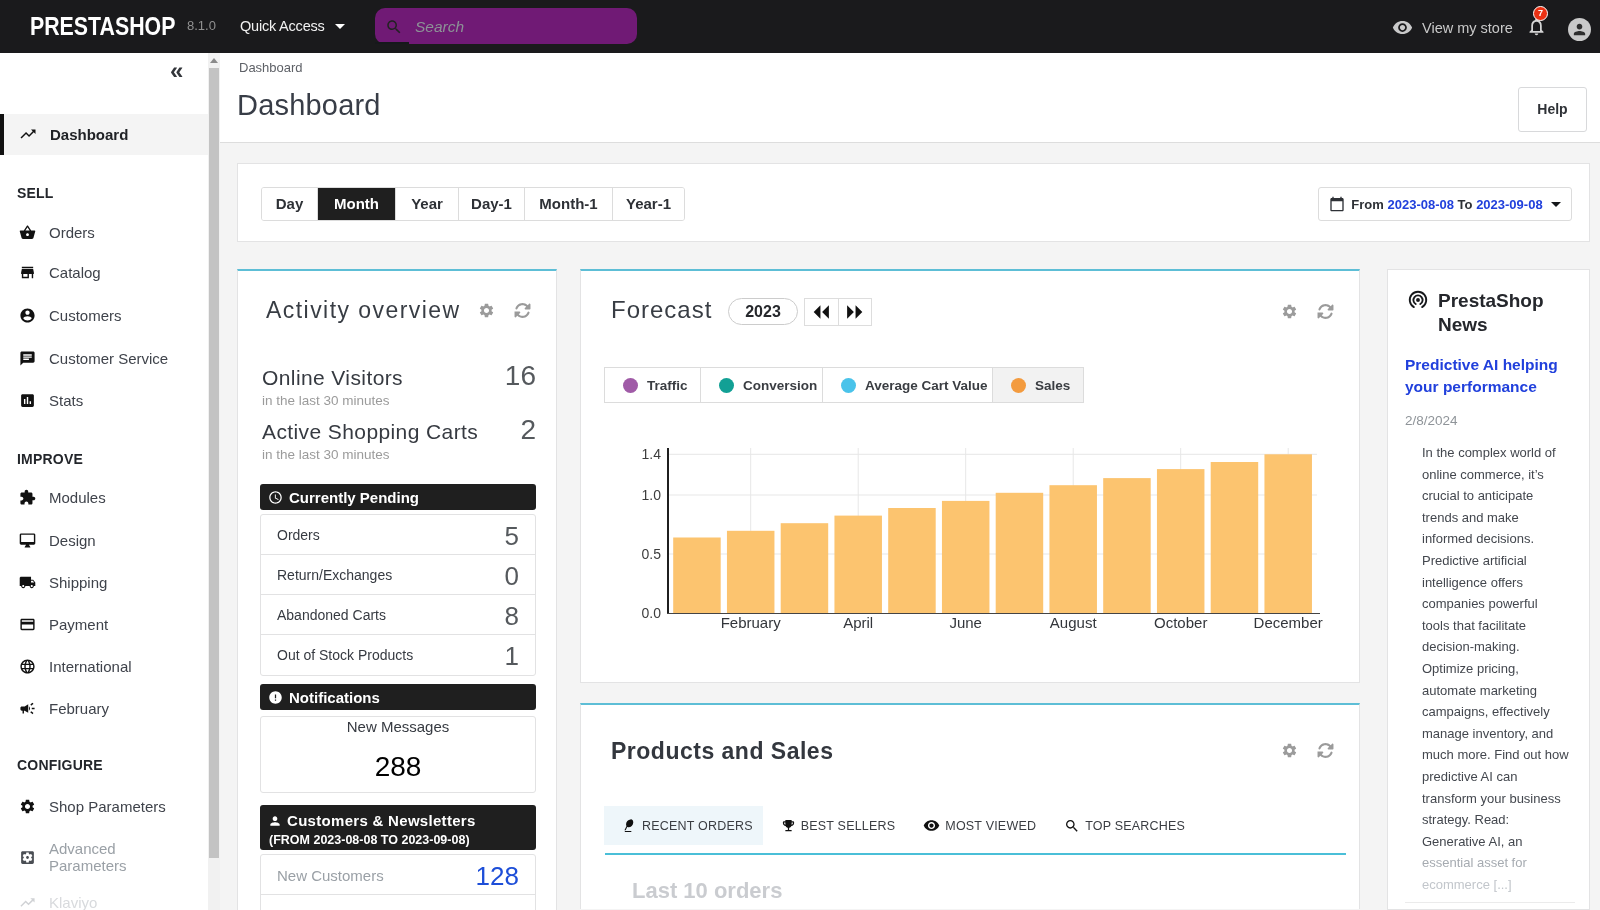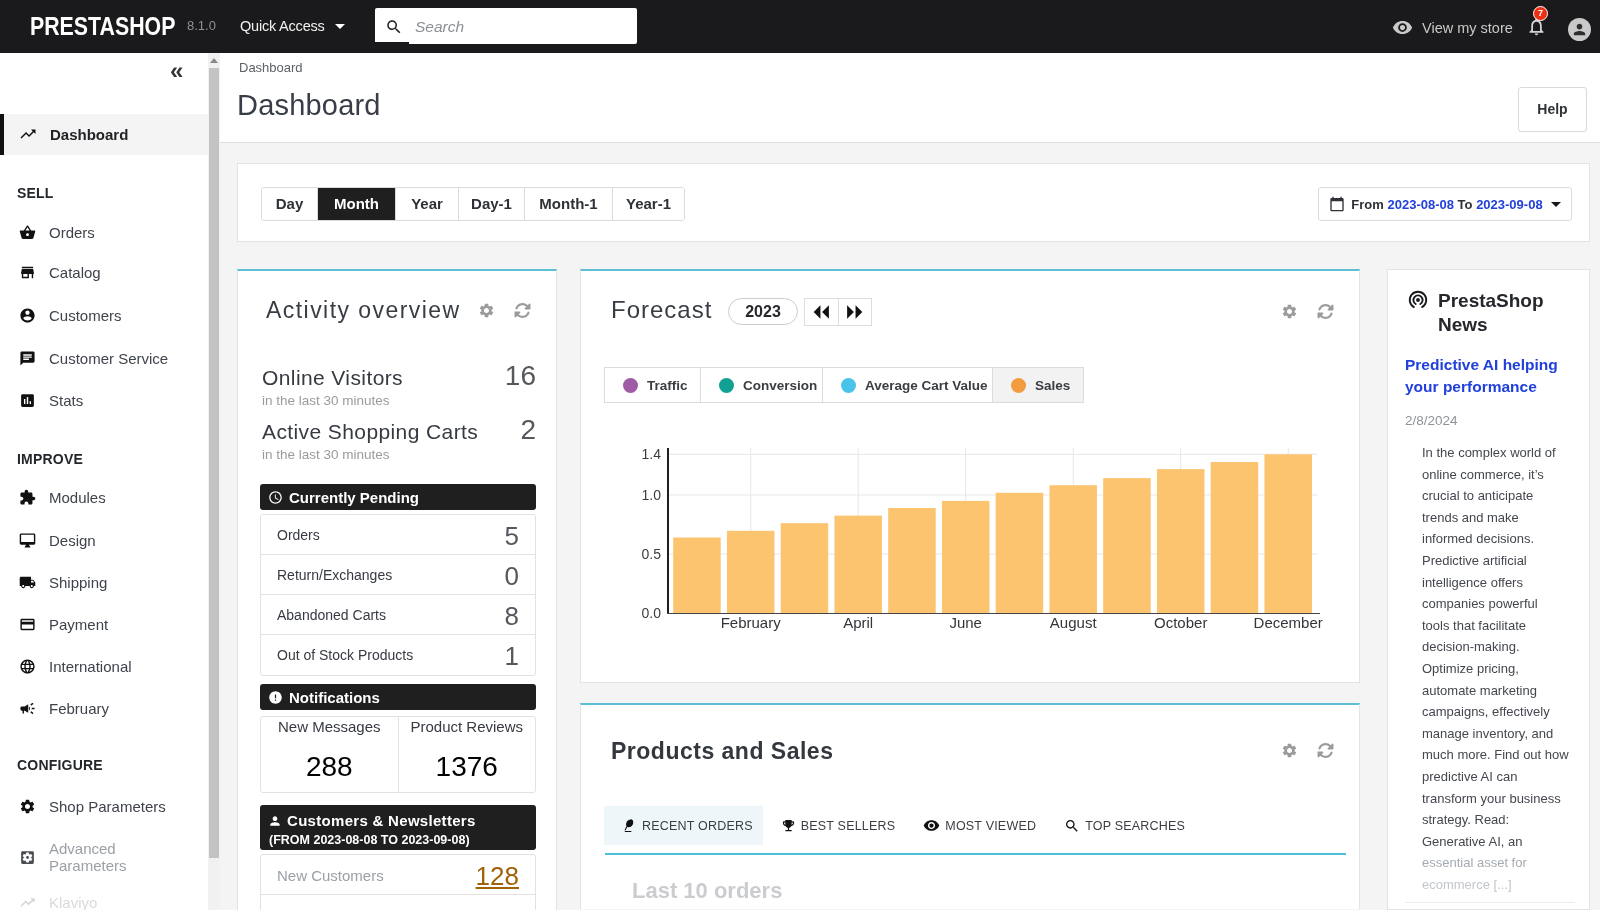--- a/index.html
+++ b/index.html
@@ -7,21 +7,21 @@
 body{font-family:"Liberation Sans",sans-serif;background:#f4f4f4;position:relative;color:#363a41;}
 .abs{position:absolute;}
 svg{display:block;}
 
 
 #topbar{position:absolute;left:0;top:0;width:1600px;height:53px;background:#1a1a1c;}
 #logo{position:absolute;left:30px;top:12px;font-size:25px;font-weight:bold;color:#fff;transform:scaleX(0.853);transform-origin:left center;}
 #ver{position:absolute;left:187px;top:18px;font-size:13px;color:#909090;}
 #qa{position:absolute;left:240px;top:18px;font-size:14.5px;font-weight:normal;color:#f1f1f1;letter-spacing:-0.2px;}
 #qa .car{display:inline-block;margin-left:7px;width:0;height:0;border-left:5px solid transparent;border-right:5px solid transparent;border-top:5px solid #fff;vertical-align:2px;}
-#search{position:absolute;left:375px;top:8px;width:262px;height:36px;background:#ffffff;border-radius:2px;}
+#search{position:absolute;left:375px;top:8px;width:262px;height:36px;background:#701a75;border-radius:10px;}
 #search .mag{position:absolute;left:10px;top:10px;}
 #search .ph{position:absolute;left:40px;top:10px;font-size:15.5px;font-style:italic;color:#8c9196;}
 #search .ul{position:absolute;left:0;bottom:0;width:34px;height:2.5px;background:#16181b;}
 #vms{position:absolute;left:1392px;top:17px;color:#c9c9c9;font-size:14.5px;display:flex;align-items:center;}
 #vms svg{margin-right:9px;}
 #bell{position:absolute;left:1526px;top:16px;}
 #badge{position:absolute;left:1533px;top:6px;width:15px;height:15px;background:#eb3113;border:1.5px solid #fff;border-radius:50%;color:#fff;font-size:9px;font-weight:bold;text-align:center;line-height:12px;}
 #avatar{position:absolute;left:1568px;top:18px;width:23px;height:23px;border-radius:50%;background:#c9c9c9;overflow:hidden;}
 
 
@@ -80,21 +80,21 @@
 #notiftable .c:last-child{border-right:none;}
 #notiftable .lab{margin-top:1px;font-size:15px;color:#363a41;}
 #notiftable .n{margin-top:16px;font-size:28px;color:#000000;}
 #cnbar{position:absolute;left:22px;top:534px;width:276px;height:45px;background:#1f1f1f;border-radius:3px;color:#fff;}
 #cnbar .l1{position:absolute;left:8px;top:7px;display:flex;align-items:center;font-size:15px;font-weight:bold;letter-spacing:0.3px;}
 #cnbar .l1 span{margin-left:5px;}
 #cnbar .l2{position:absolute;left:9px;top:28px;font-size:12.5px;font-weight:bold;}
 #cntable{position:absolute;left:22px;top:583px;width:276px;height:76px;border:1px solid #e2e2e3;border-radius:3px;}
 #cntable .r{height:40px;border-bottom:1px solid #e2e2e3;position:relative;}
 #cntable .l{position:absolute;left:16px;top:12px;font-size:15px;color:#9aa0a6;}
-#cntable .n{position:absolute;right:16px;top:6px;font-size:26px;color:#a16207;text-decoration:underline;}
+#cntable .n{position:absolute;right:16px;top:6px;font-size:26px;color:#1d4ed8;}
 
 
 #forecast{left:580px;top:269px;width:780px;height:414px;}
 #forecast .gearref{left:700px;top:32px;}
 #ftitle{position:absolute;left:30px;top:25px;font-size:24px;color:#383d44;letter-spacing:1px;}
 #fyear{position:absolute;left:147px;top:27px;width:70px;height:27px;border:1.5px solid #ccc;border-radius:14px;text-align:center;line-height:25px;font-size:16px;font-weight:bold;color:#26282c;}
 #fnav{position:absolute;left:223px;top:27px;width:68px;height:28px;border:1px solid #ddd;display:flex;}
 #fnav .h{flex:1;display:flex;align-items:center;justify-content:center;border-right:1px solid #ddd;}
 #fnav .h:last-child{border-right:none;}
 #legend{position:absolute;left:23px;top:96px;display:flex;border:1px solid #dcdcdc;}
@@ -332,24 +332,20 @@
   <div class="blackbar" style="top:413px;height:26px;">
     <svg width="15" height="15" viewBox="0 0 24 24" fill="#fff">
         <path d="M12 2C6.48 2 2 6.48 2 12s4.48 10 10 10 10-4.48 10-10S17.52 2 12 2zm1 15h-2v-2h2v2zm0-4h-2V7h2v6z"></path>
       </svg>
     <span class="t">Notifications</span>
   </div>
   <div id="notiftable">
     <div class="c">
         <div class="lab">New Messages</div>
         <div class="n">288</div>
-      </div>
-    <div class="c">
-        <div class="lab">Product Reviews</div>
-        <div class="n">1376</div>
       </div>
   </div>
   <div id="cnbar">
     <div class="l1">
       <svg width="14" height="14" viewBox="0 0 24 24" fill="#fff">
           <path d="M12 12c2.21 0 4-1.79 4-4s-1.79-4-4-4-4 1.79-4 4 1.79 4 4 4zm0 2c-2.67 0-8 1.34-8 4v2h16v-2c0-2.66-5.33-4-8-4z"></path>
         </svg>
       <span>Customers &amp; Newsletters</span>
     </div>
     <div class="l2">(FROM 2023-08-08 TO 2023-09-08)</div>

